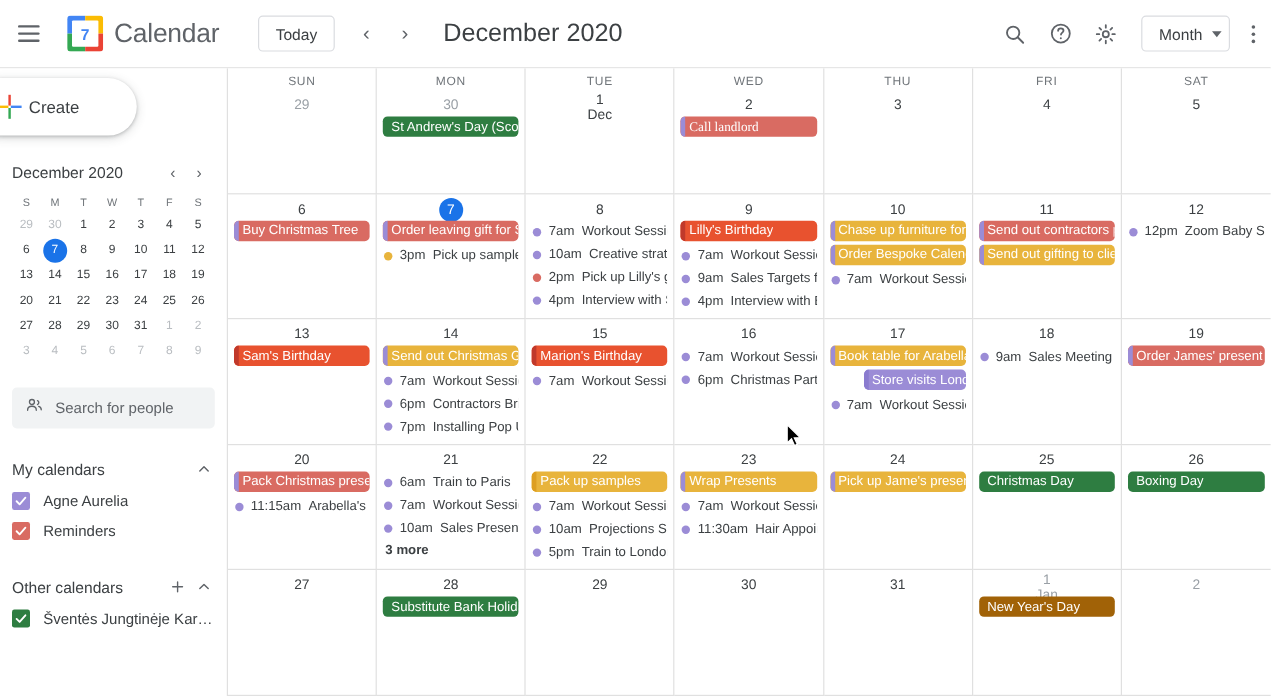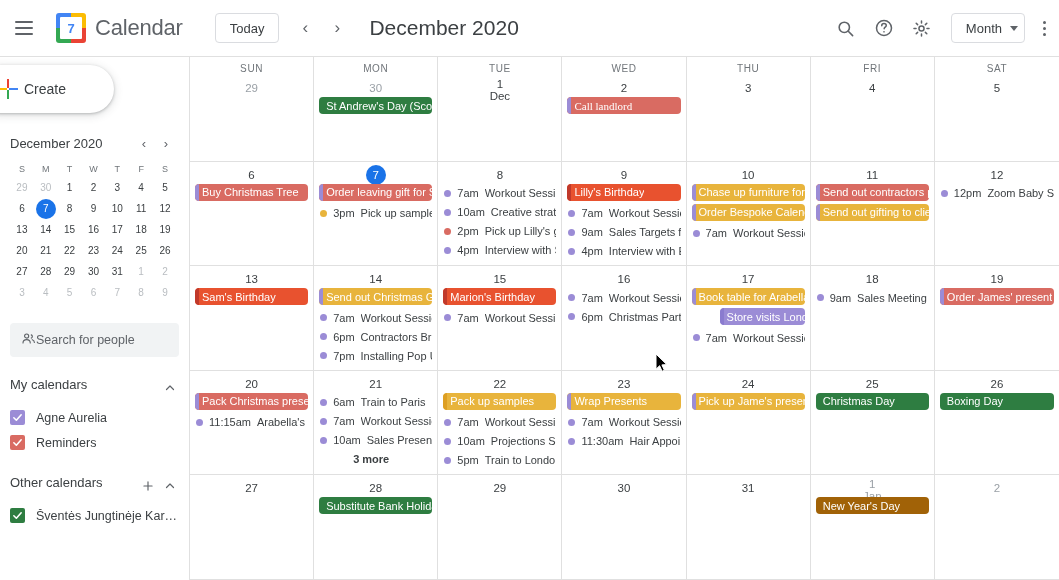--- a/index.html
+++ b/index.html
@@ -129,28 +129,28 @@
     display:inline-flex; align-items:center; justify-content:center;
     width: 20px; height: 20px; border-radius: 50%;
   }
   table.mini td.muted span { color:#b9bdc1; }
   table.mini td.sel span { background:#1a73e8; color:#fff; font-weight:500; }
 
   
   .search-people {
     margin: 20px 10px 0 10px;
     height: 34px; background:#f1f3f4; border-radius:4px;
-    display:flex; align-items:center; padding: 0 11px;
+    display:flex; align-items:center; gap:10px; padding: 0 11px;
     cursor: text;
   }
   .search-people .ph { font-size: 12.5px; color:#5f6368; }
 
   .cal-section { margin-top: 20px; padding: 0 8px 0 10px; }
   .cal-section-head {
-    display:flex; align-items:flex-start; height: 28px; cursor:pointer;
+    display:flex; align-items:center; height: 28px; cursor:pointer;
   }
   .cal-section-head .t { font-size: 13px; color:#3c4043; flex:1 1 auto; }
   .cal-section-head .act { width:22px;height:22px;display:flex;align-items:center;justify-content:center;color:#5f6368;font-size:13px; }
   .cal-item { display:flex; align-items:center; gap:11px; height: 25px; cursor:pointer; }
   .cb {
     width: 15px; height: 15px; border-radius: 2px; flex:0 0 15px;
     display:flex; align-items:center; justify-content:center;
     color:#fff; font-size: 10px; line-height:1;
   }
   .cb svg { display:block; }
@@ -201,21 +201,21 @@
   }
   .ev .lbl { position: relative; padding-left: 1px; overflow:hidden; }
   .ev-dot-row {
     height: 19px; display:flex; align-items:center; gap:6px;
     font-size: 11px; color:#3c4043; white-space:nowrap; overflow:hidden;
     cursor:pointer; padding-left: 1px;
   }
   .dot { width:7px; height:7px; border-radius:50%; flex:0 0 7px; }
   .ev-dot-row .tm { color:#3c4043; flex:0 0 auto; }
   .ev-dot-row .nm { overflow:hidden; text-overflow:clip; }
-  .more { font-size: 11px; color:#3c4043; font-weight:700; padding-left:2px; height:18px; line-height:18px; cursor:pointer;margin-left:32px; }
+  .more { font-size: 11px; color:#3c4043; font-weight:700; padding-left:2px; height:18px; line-height:18px; cursor:pointer; }
 
   .cursor-arrow { position: absolute; pointer-events:none; }
 </style>
 </head>
 <body>
 
 <div class="topbar">
   <div class="hamburger">
     <span></span>
       <span></span>

